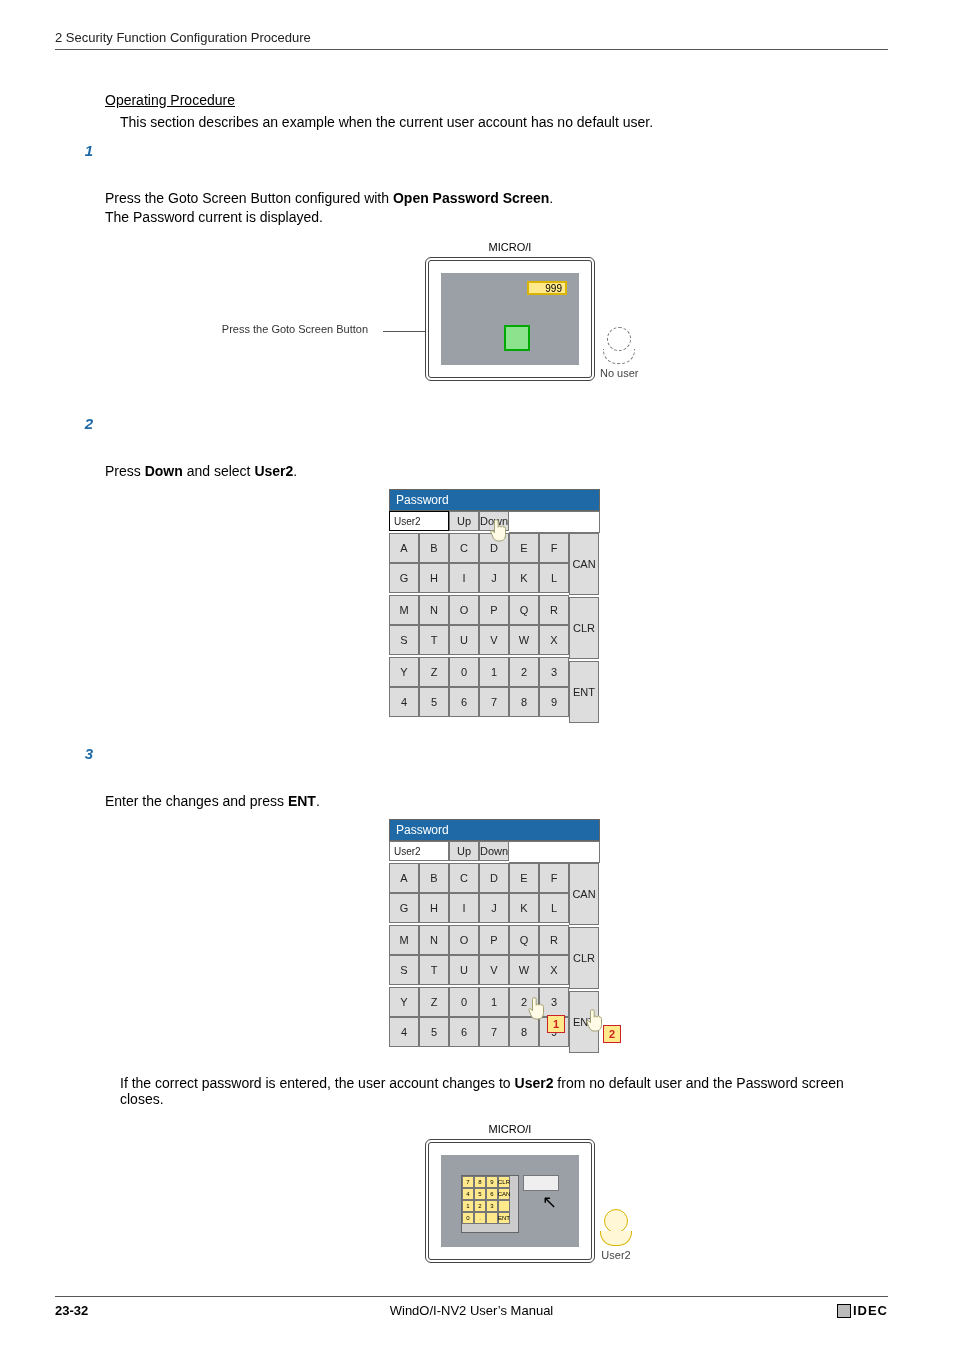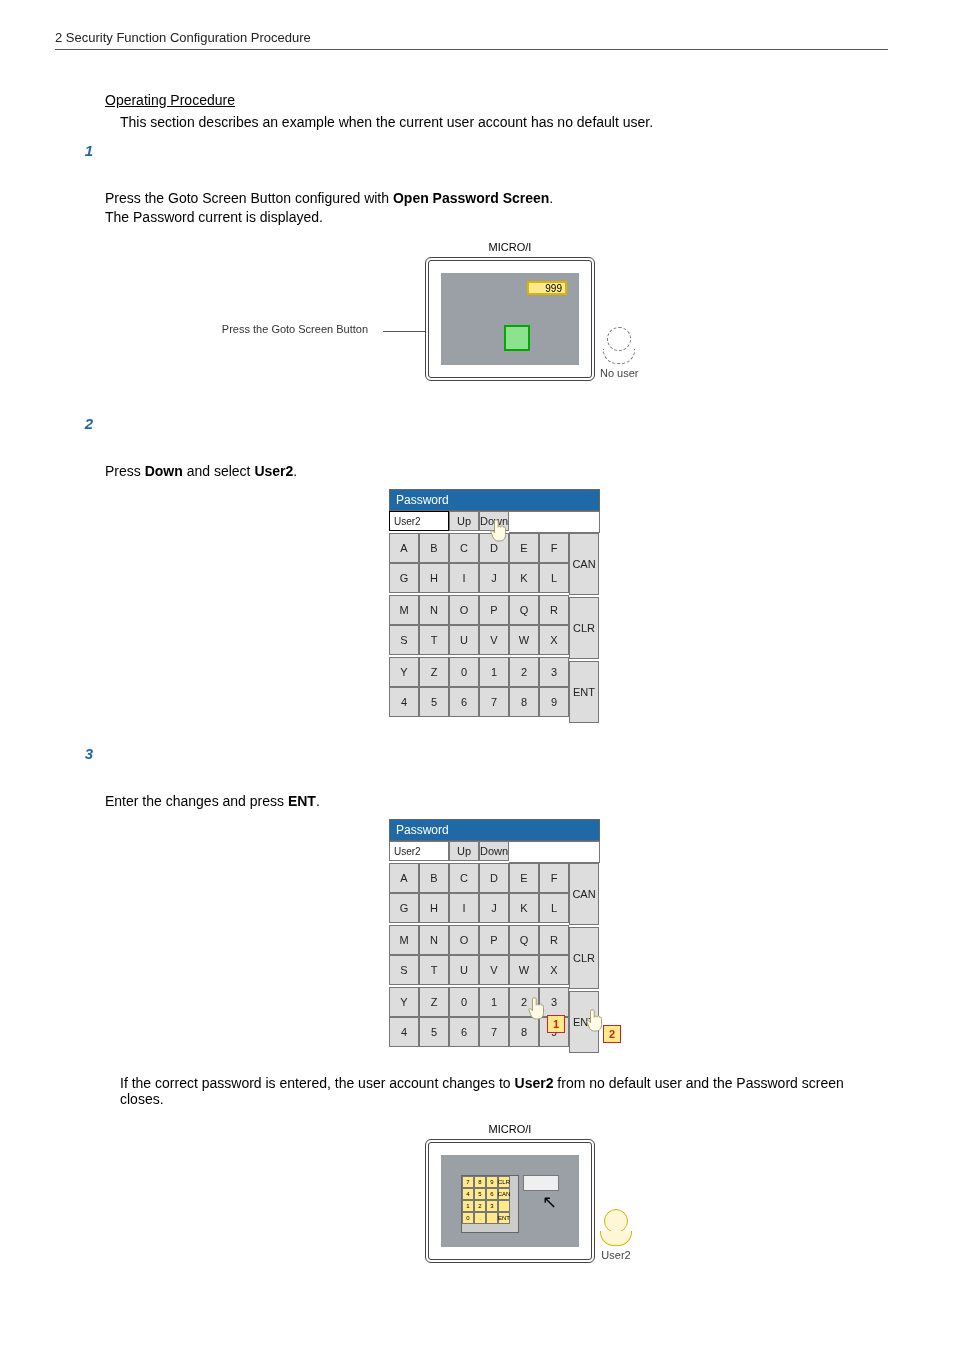--- a/index.html
+++ b/index.html
@@ -501,14 +501,22 @@
         </div>
       </div>
     </div>
     <div class="user2-icon">
       <div class="face"></div>
         <div class="body"></div>
       <div>User2</div>
     </div>
   </div>
 
+  <div class="footer">
+    <span class="pn">23-32</span>
+    <span class="ctr">WindO/I-NV2 User’s Manual</span>
+    <span class="logo">
+      <span class="sq"></span>
+      <span>IDEC</span>
+    </span>
+  </div>
 
 </div>
 
 </body></html>

